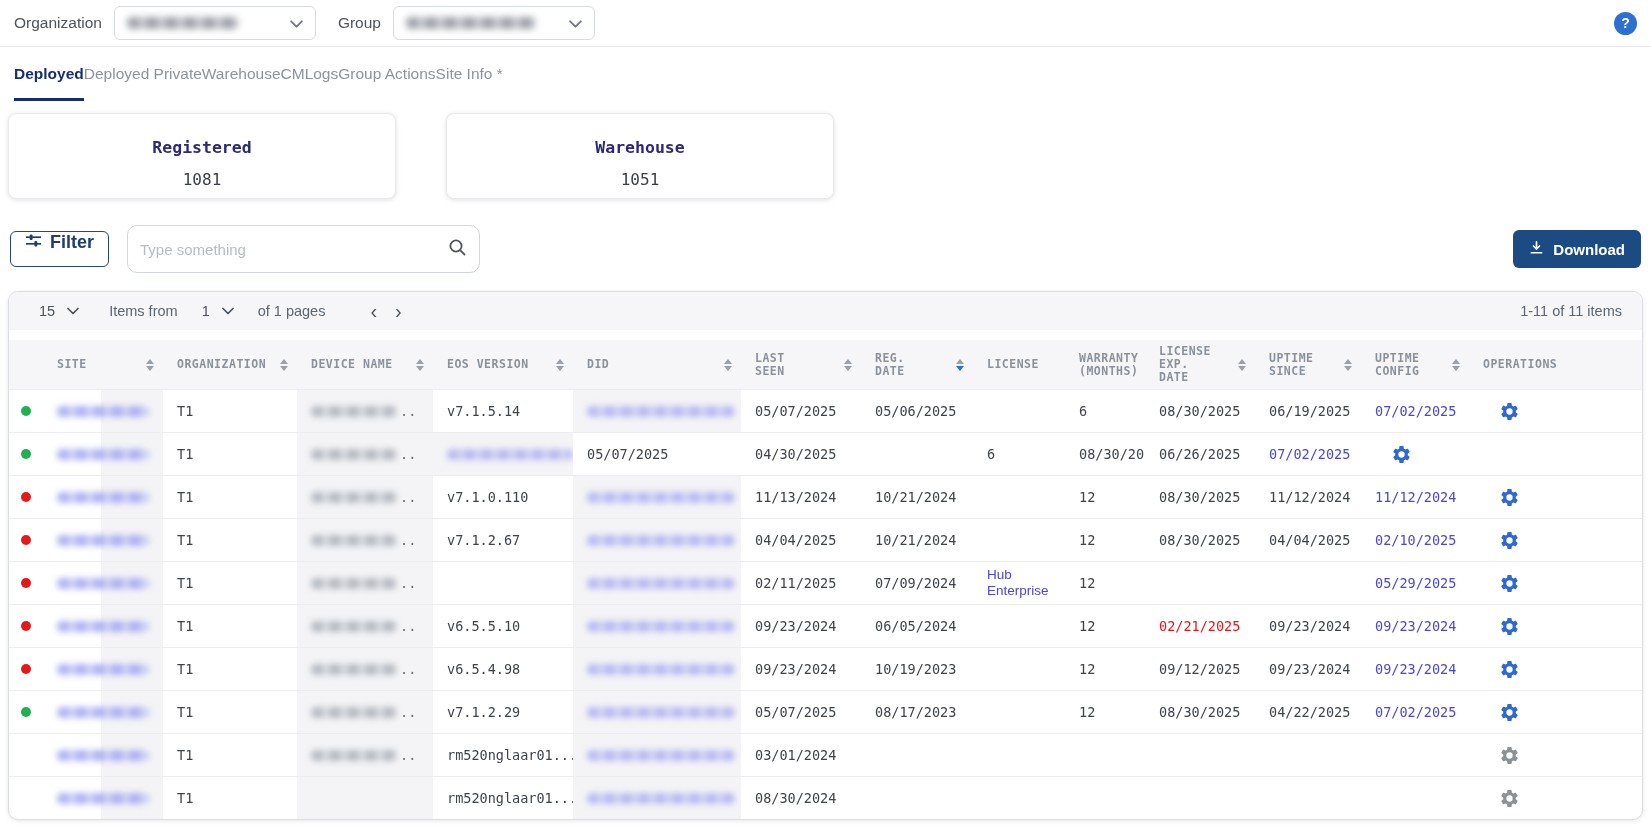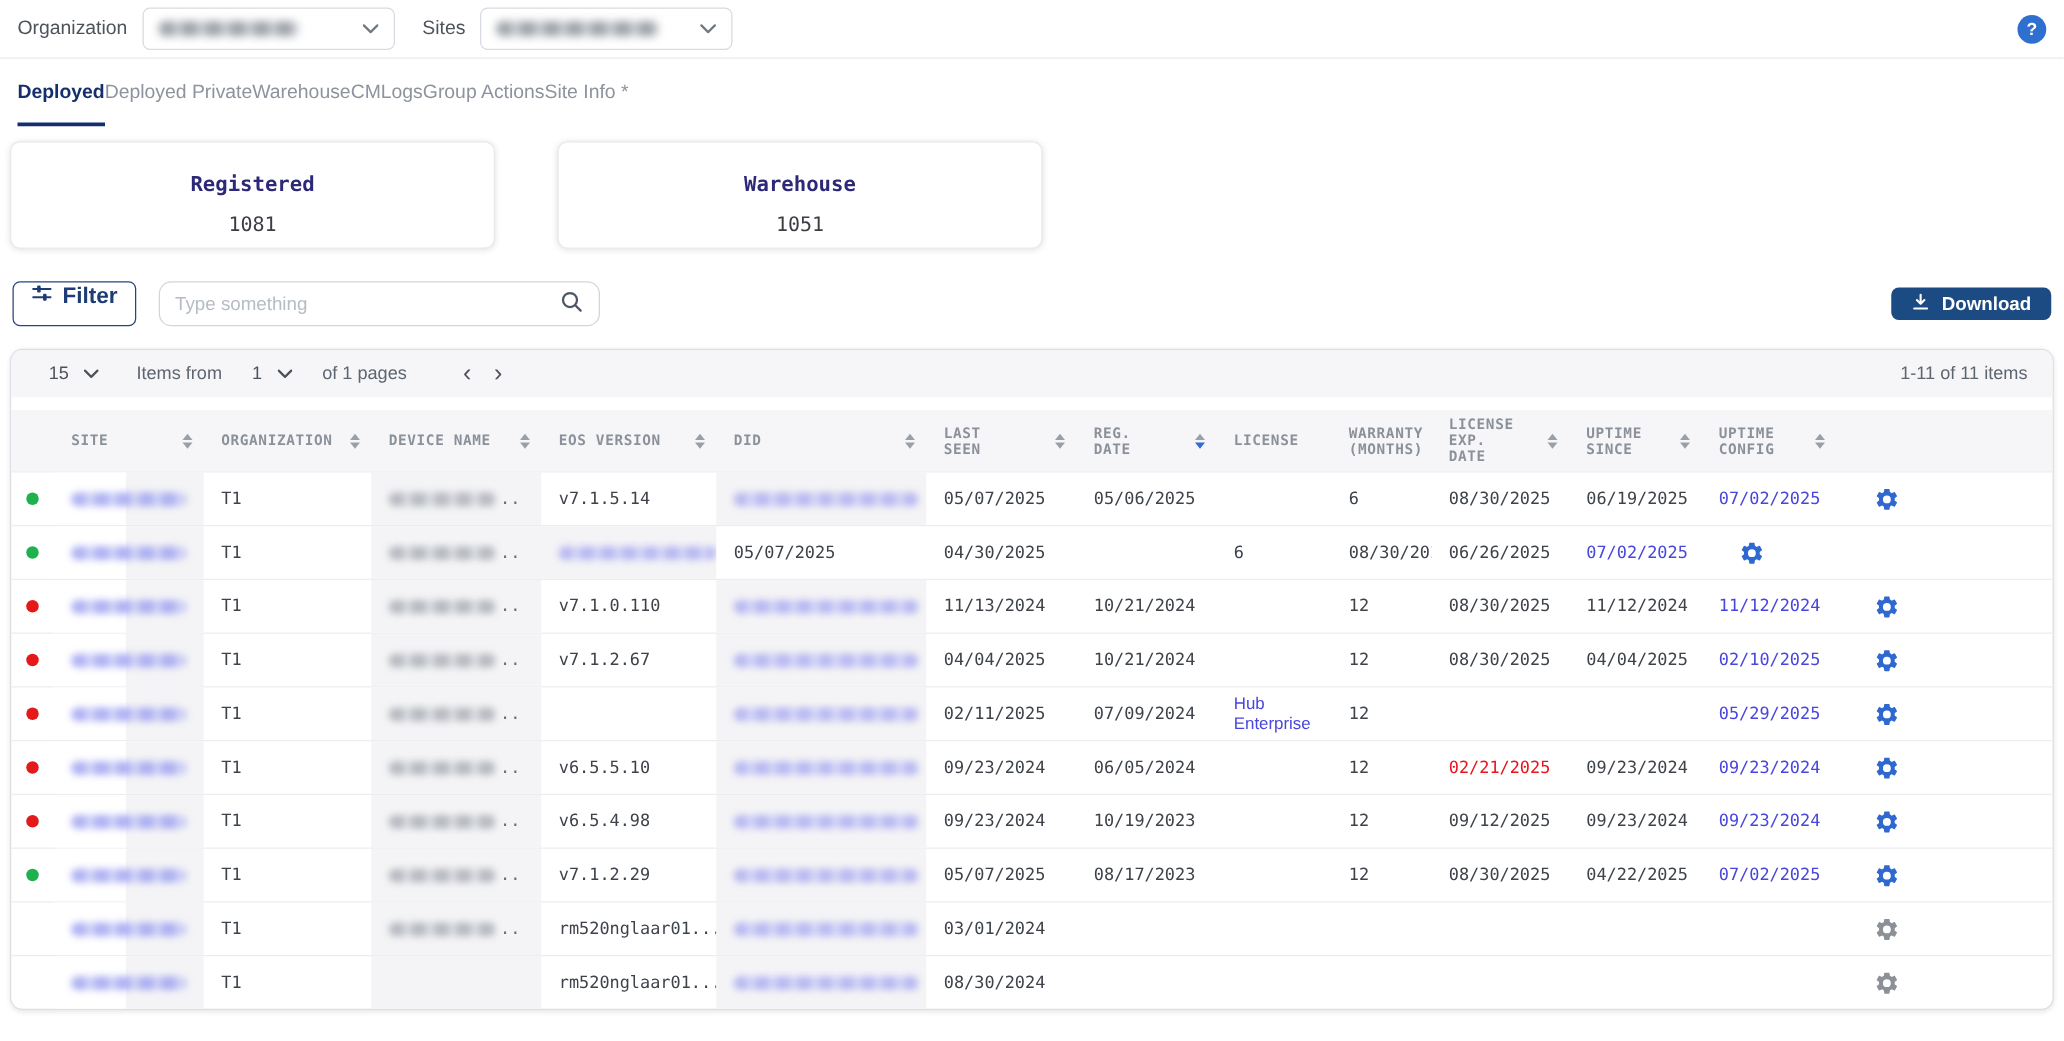--- a/index.html
+++ b/index.html
@@ -31,26 +31,26 @@
   .card-title { font-family:"DejaVu Sans Mono", monospace; font-weight:bold; font-size:16.5px;
                 color:#2d2877; }
   .card-value { font-family:"DejaVu Sans Mono", monospace; font-size:16px; color:#3a3e44;
                 margin-top:13px; }
 
   
   .toolbar { display:flex; align-items:center; padding:12px 10px 18px; }
   .filter-btn { height:36px; padding:0 14px; border:1.5px solid #27477b; border-radius:6px;
                 background:#fff; color:#1e3d74; font-weight:bold; font-size:18px;
                 display:flex; align-items:flex-start; gap:8px; cursor:pointer; }
-  .search-box { margin-left:18px; width:353px; height:36px; border:1px solid #cfd6df;
+  .search-box { margin-left:18px; width:353px; height:48px; border:1px solid #cfd6df;
                 border-radius:10px; display:flex; align-items:center; padding:0 12px; }
   .search-box input { border:none; outline:none; flex:1; font-size:15px; color:#3e434a;
                       font-family:"Liberation Sans", sans-serif; }
   .search-box input::placeholder { color:#b6bcc4; }
-  .download-btn { margin-left:auto; height:26px; padding:0 16px; background:#1b4b82; border:none;
+  .download-btn { margin-left:auto; height:38px; padding:0 16px; background:#1b4b82; border:none;
                   border-radius:6px; color:#fff; font-weight:bold; font-size:15px;
                   display:flex; align-items:center; gap:9px; cursor:pointer; }
 
   
   .tableWrap { margin:0 8px; border:1px solid #dbdee3; border-radius:10px;
                box-shadow:0 1px 4px rgba(0,0,0,.10); overflow:hidden; background:#fff; }
   .pagbar { height:38px; background:#f6f6f8; display:flex; align-items:center;
             padding:0 20px 0 30px; color:#5d6570; font-size:14.5px; }
   .pg-val { display:flex; align-items:center; gap:12px; cursor:pointer; color:#4c525b; }
   .pg-label { margin:0 24px; }
@@ -111,21 +111,21 @@
 <div class="topbar">
   <span class="tb-label">Organization</span>
   <div class="dropdown">
     <span class="rd rd-dd" style="width:112px"></span>
     <span class="chev">
       <svg width="13" height="8" viewBox="0 0 12 7">
           <polyline points="1,1 6,6 11,1" fill="none" stroke="#707780" stroke-width="1.6" stroke-linecap="round" stroke-linejoin="round"></polyline>
         </svg>
     </span>
   </div>
-  <span class="tb-label sites">Sites</span>
+  <span class="tb-label sites">Group</span>
   <div class="dropdown">
     <span class="rd rd-dd" style="width:130px"></span>
     <span class="chev">
       <svg width="13" height="8" viewBox="0 0 12 7">
           <polyline points="1,1 6,6 11,1" fill="none" stroke="#707780" stroke-width="1.6" stroke-linecap="round" stroke-linejoin="round"></polyline>
         </svg>
     </span>
   </div>
   <div class="help">?</div>
 </div>
@@ -280,20 +280,23 @@
           <i class="tri down"></i>
         </span>
       </div>
       <div class="th wrap">
         <span class="lbl">UPTIME CONFIG</span>
         <span class="sort">
           <i class="tri up"></i>
           <i class="tri down"></i>
         </span>
       </div>
+      <div class="th">
+        <span class="lbl">OPERATIONS</span>
+      </div>
     </div>
   <div>
       <div class="row grid">
         <div class="cell dotcol">
           <span class="dot green"></span>
         </div>
         <div class="cell siteband">
           <span class="rd rd-site"></span>
         </div>
         <div class="cell">T1</div>

